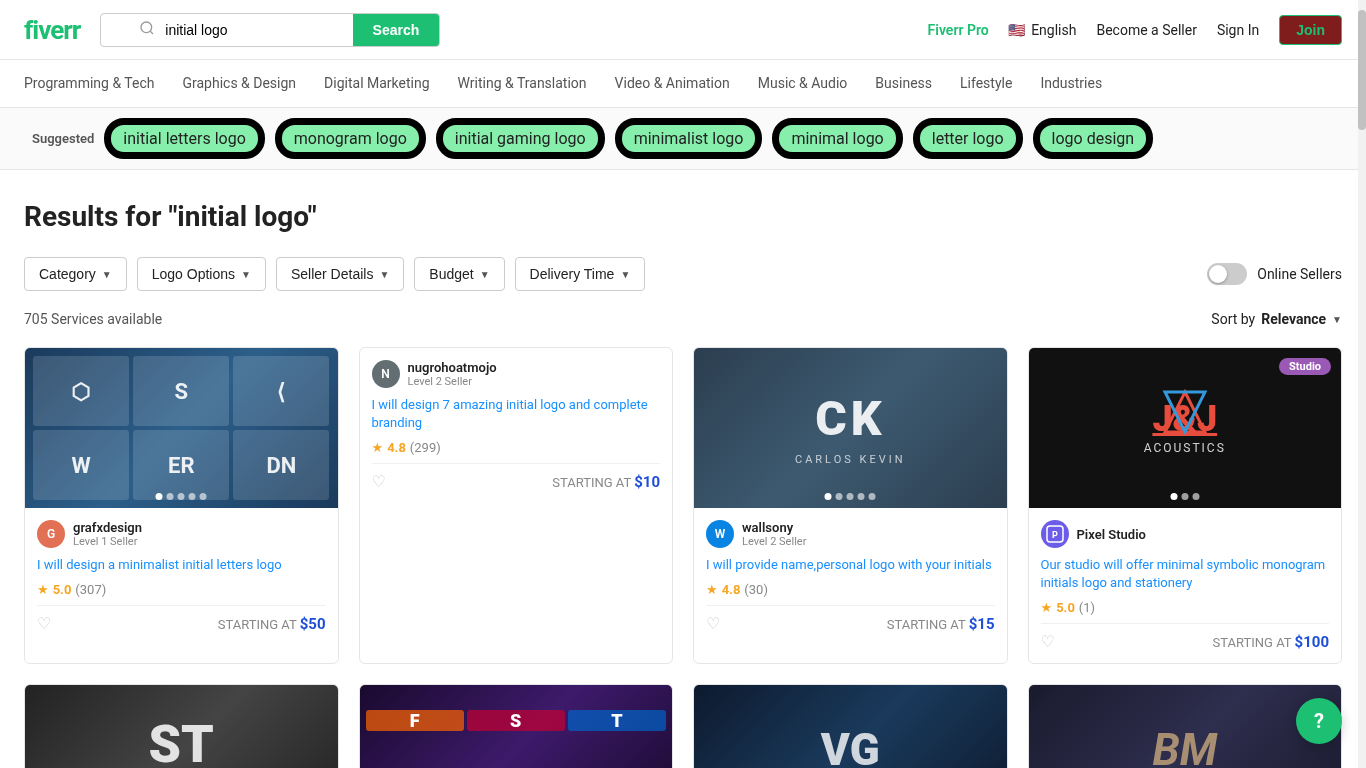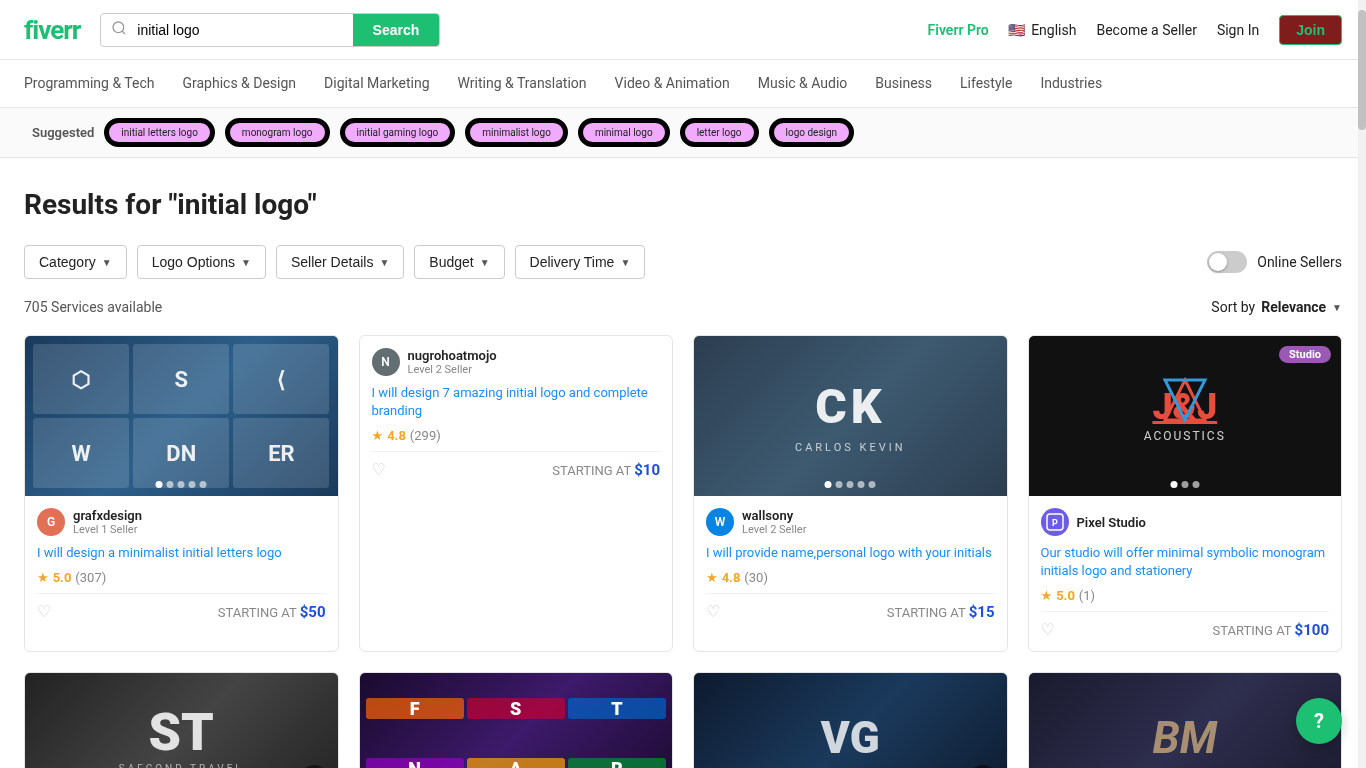--- a/index.html
+++ b/index.html
@@ -1,33 +1,33 @@
 <!DOCTYPE html>
 <html><head>
   <meta charset="utf-8">
   <style>
     * { box-sizing: border-box; margin: 0; padding: 0; }
     body { font-family: -apple-system, BlinkMacSystemFont, 'Segoe UI', Roboto, sans-serif; font-size: 14px; color: #222; background: #fff; }
     .logo { font-size: 26px; font-weight: 700; color: #1dbf73; letter-spacing: -1px; margin-right: 20px; }
-    .search-bar { display: flex; align-items: center; flex: 0 0 340px; border: 1px solid #ccc; border-radius: 4px; overflow: hidden; }
+    .search-bar { display: flex; align-items: center; flex: 0 0 340px; border: 1px solid #ccc; border-radius: 4px; overflow: hidden; padding-left: 28px; }
     .search-input { border: none; outline: none; flex: 1; padding: 8px 0; font-size: 14px; }
     .search-btn { background: #1dbf73; color: #fff; border: none; padding: 8px 20px; font-size: 14px; font-weight: 600; cursor: pointer; }
     .header-right { display: flex; align-items: center; margin-left: auto; gap: 20px; }
     .fiverr-pro { color: #1dbf73; font-weight: 600; font-size: 14px; cursor: pointer; }
     .header-link { color: #222; font-size: 14px; cursor: pointer; }
     .join-btn { border: 1px solid #1dbf73; color: #1dbf73; background: #7f1d1d; padding: 6px 16px; border-radius: 4px; font-size: 14px; font-weight: 600; cursor: pointer; }
 
     
     .nav { display: flex; align-items: center; padding: 0 24px; height: 48px; border-bottom: 1px solid #e4e5e7; gap: 28px; overflow-x: auto; }
     .nav-item { font-size: 14px; color: #555; cursor: pointer; white-space: nowrap; padding-bottom: 2px; }
 
     
     .suggested-bar { display: flex; align-items: center; padding: 10px 32px; gap: 10px; background: #fafafa; border-bottom: 1px solid #e4e5e7; }
     .suggested-label { font-size: 13px; color: #555; font-weight: 600; }
-    .suggested-tag { border: 5px solid #000000; border-radius: 20px; padding: 4px 12px; font-size: 10px; color: #222; cursor: pointer; background: #f0abfc; }
+    .suggested-tag { border: 7px solid #000000; border-radius: 20px; padding: 4px 12px; font-size: 16px; color: #222; cursor: pointer; background: #86efac; }
 
     
     .results-container { padding: 30px 24px; max-width: 1366px; }
     .results-title { font-size: 28px; font-weight: 700; color: #222; margin-bottom: 24px; }
 
     
     .filters { display: flex; align-items: center; gap: 10px; margin-bottom: 20px; }
     .filter-btn { display: flex; align-items: center; gap: 6px; border: 1px solid #ccc; border-radius: 4px; padding: 8px 14px; font-size: 14px; color: #222; cursor: pointer; background: #fff; }
     .chevron { font-size: 10px; color: #555; }
     .online-sellers-wrap { margin-left: auto; display: flex; align-items: center; gap: 10px; }
@@ -181,22 +181,22 @@
   <div class="cards-grid">
 
     <div class="card">
       <div class="card-img-placeholder img-1">
         <div class="card-img-inner">
           <div style="padding:8px;width:100%;height:100%;display:grid;grid-template-columns:repeat(3,1fr);grid-template-rows:repeat(2,1fr);gap:4px;">
             <div style="background:rgba(255,255,255,0.15);border-radius:3px;display:flex;align-items:center;justify-content:center;font-size:22px;font-weight:700;color:rgba(255,255,255,0.9);">⬡</div>
             <div style="background:rgba(255,255,255,0.15);border-radius:3px;display:flex;align-items:center;justify-content:center;font-size:22px;font-weight:700;color:rgba(255,255,255,0.9);">S</div>
             <div style="background:rgba(255,255,255,0.15);border-radius:3px;display:flex;align-items:center;justify-content:center;font-size:22px;font-weight:700;color:rgba(255,255,255,0.9);">⟨</div>
             <div style="background:rgba(255,255,255,0.15);border-radius:3px;display:flex;align-items:center;justify-content:center;font-size:22px;font-weight:700;color:rgba(255,255,255,0.9);">W</div>
+            <div style="background:rgba(255,255,255,0.15);border-radius:3px;display:flex;align-items:center;justify-content:center;font-size:22px;font-weight:700;color:rgba(255,255,255,0.9);">ER</div>
             <div style="background:rgba(255,255,255,0.15);border-radius:3px;display:flex;align-items:center;justify-content:center;font-size:22px;font-weight:700;color:rgba(255,255,255,0.9);">DN</div>
-            <div style="background:rgba(255,255,255,0.15);border-radius:3px;display:flex;align-items:center;justify-content:center;font-size:22px;font-weight:700;color:rgba(255,255,255,0.9);">ER</div>
           </div>
         </div>
         <div class="dots">
           <div class="dot active"></div>
             <div class="dot"></div>
             <div class="dot"></div>
             <div class="dot"></div>
             <div class="dot"></div>
         </div>
       </div>

